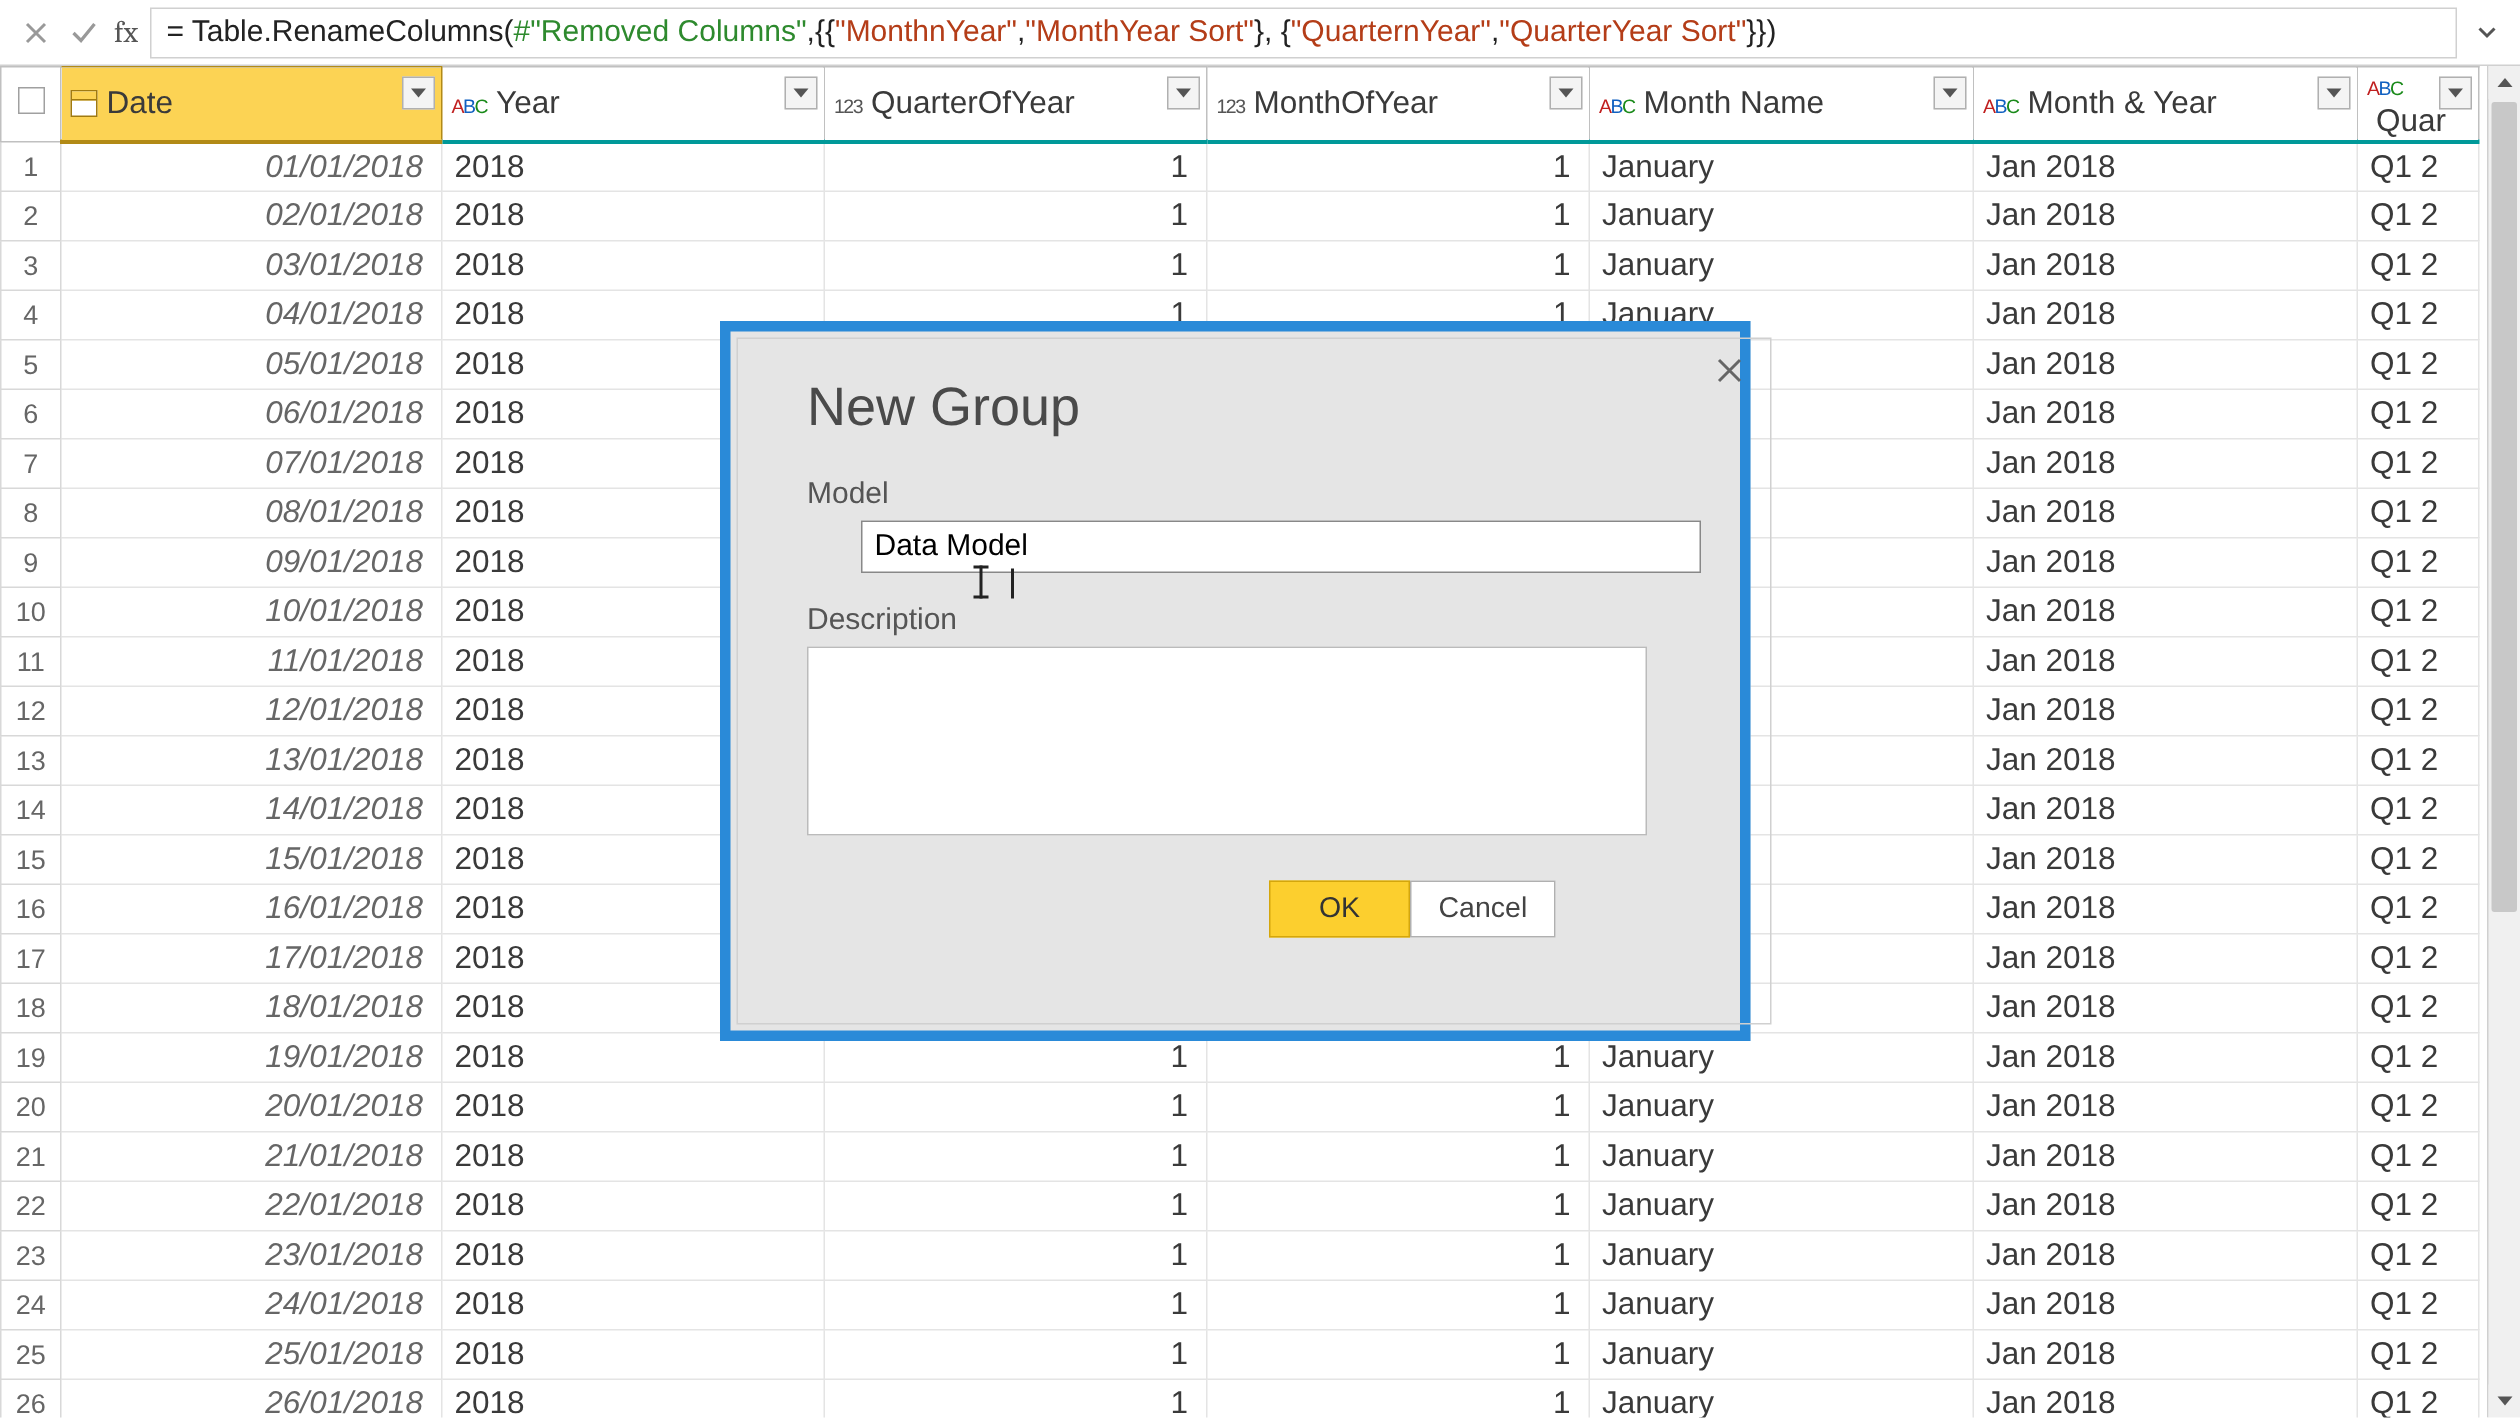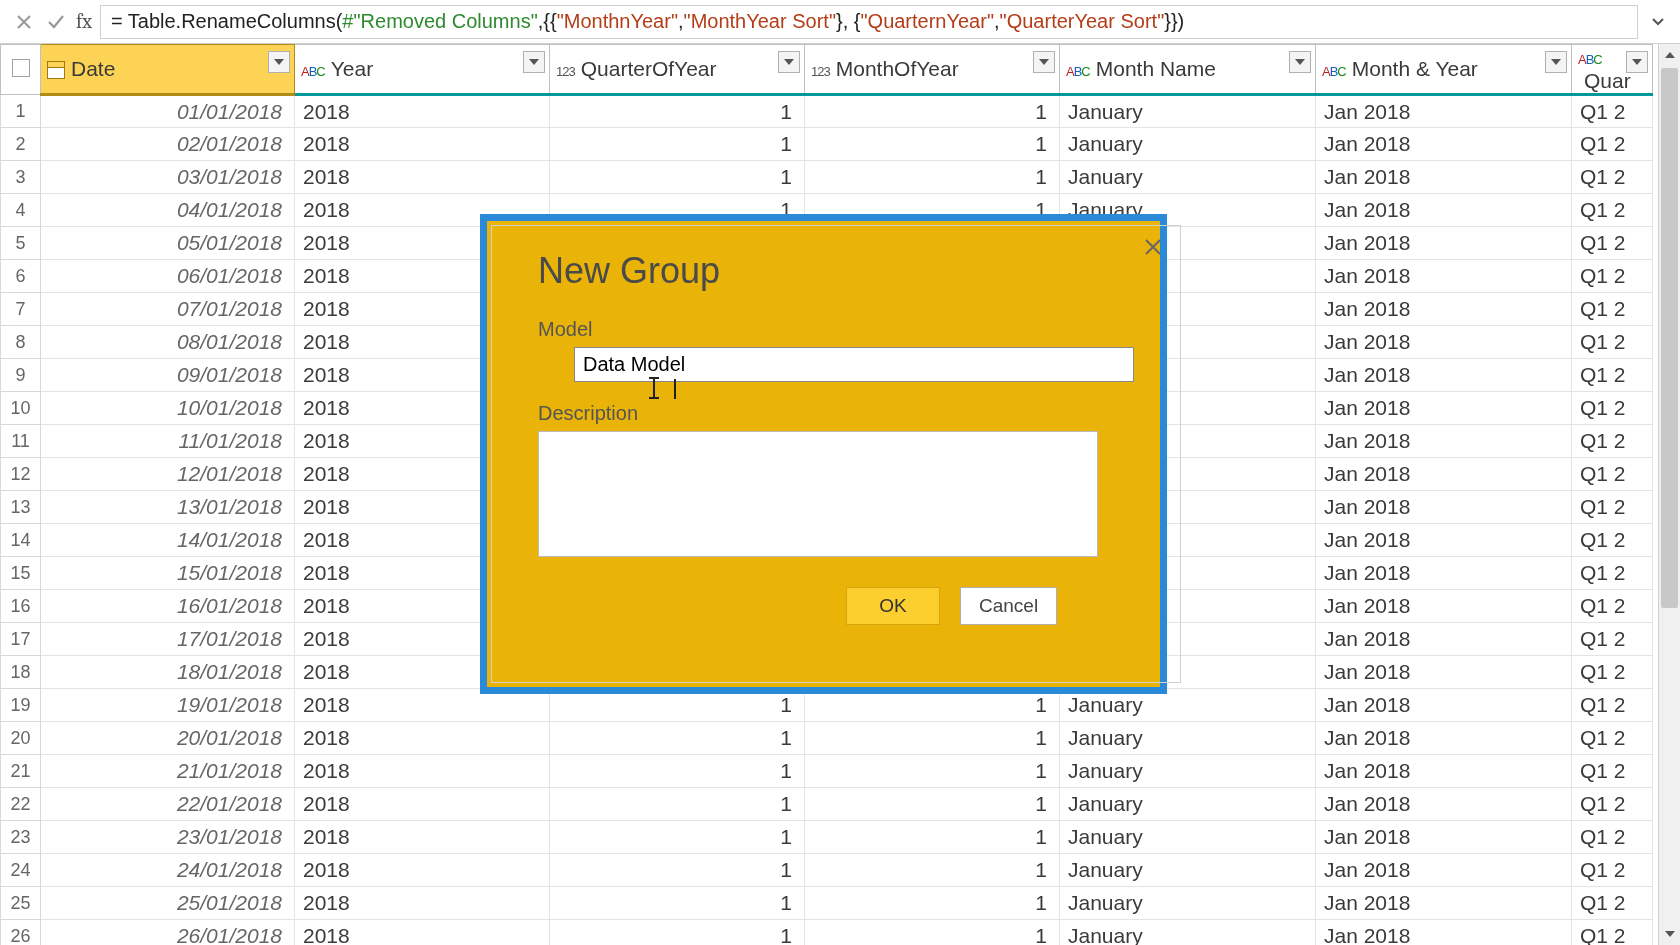--- a/index.html
+++ b/index.html
@@ -43,35 +43,35 @@
   
   .vscroll { position: absolute; right: 0; top: 0; bottom: 0; width: 22px; background: #f0f0f0; border-left: 1px solid #d0d0d0; }
   .vscroll .arrow { height: 22px; display: flex; align-items: center; justify-content: center; background: #f0f0f0; }
   .vscroll .arrow::after { content:""; border-left:5px solid transparent; border-right:5px solid transparent; }
   .vscroll .arrow.up::after { border-bottom:6px solid #555; }
   .vscroll .arrow.dn { position:absolute; bottom:0; left:0; right:0; }
   .vscroll .arrow.dn::after { border-top:6px solid #555; }
   .vscroll .thumb { position: absolute; left: 2px; right: 2px; top: 24px; height: 540px; background: #c8c8c8; border-radius: 2px; }
 
   
-  .modal { position: absolute; left: 480px; top: 170px; width: 687px; height: 480px; border: 7px solid #2a8ad8; background: #eab308; display: flex; }
+  .modal { position: absolute; left: 480px; top: 170px; width: 687px; height: 480px; border: 7px solid #2a8ad8; background: #e5e5e5; display: flex; }
   .modal-inner { flex: 1; margin: 4px; border: 1px solid #d0d0d0; padding: 24px 46px 24px 46px; position: relative; display: flex; flex-direction: column; }
   .close-x { position: absolute; top: 8px; right: 14px; width: 26px; height: 26px; display: flex; align-items: center; justify-content: center; color: #666; font-size: 22px; }
   .modal h1 { font-weight: 300; font-size: 36px; color: #4a4a4a; margin-bottom: 26px; }
   .field-lbl { font-size: 20px; color: #555; margin-bottom: 6px; }
   .txt-input { width: 560px; height: 35px; border: 1px solid #888; padding: 2px 8px; font-size: 20px; font-family: inherit; position: relative; }
   .txt-area { width: 560px; height: 126px; border: 1px solid #bbb; padding: 6px 8px; font-size: 19px; font-family: inherit; resize: none; }
   .name-wrap { position: relative; display: inline-block; margin-left: 36px; }
   .caret-i { position: absolute; left: 100px; top: 32px; width: 2px; height: 20px; background: #222; }
   .cursor-text { position: absolute; left: 72px; top: 30px; width: 16px; height: 22px; pointer-events: none; }
   .cursor-text::before, .cursor-text::after { content:""; position:absolute; left:7px; width:2px; background:#222; }
   .cursor-text::before { top:0; height:22px; }
   .cursor-text .bar1 { position:absolute; top:0; left:3px; width:10px; height:2px; background:#222; }
   .cursor-text .bar2 { position:absolute; bottom:0; left:3px; width:10px; height:2px; background:#222; }
-  .btn-row { margin-top: 30px; display: flex; gap: 20px; margin-left: 308px; }
+  .btn-row { margin-top: 30px; display: flex; margin-left: 308px; }
   .btn { height: 38px; min-width: 94px; display: flex; align-items: center; justify-content: center; font-size: 19px; padding: 0 18px; border: 1px solid #b0b0b0; background: #fff; color: #444; }
   .btn.primary { background: #fccf2e; border-color: #d4a60c; color: #333; }
 
   
   col.c-rownum { width: 40px; }
   col.c-date   { width: 254px; }
   col.c-year   { width: 255px; }
   col.c-qoy    { width: 255px; }
   col.c-moy    { width: 255px; }
   col.c-mname  { width: 256px; }

